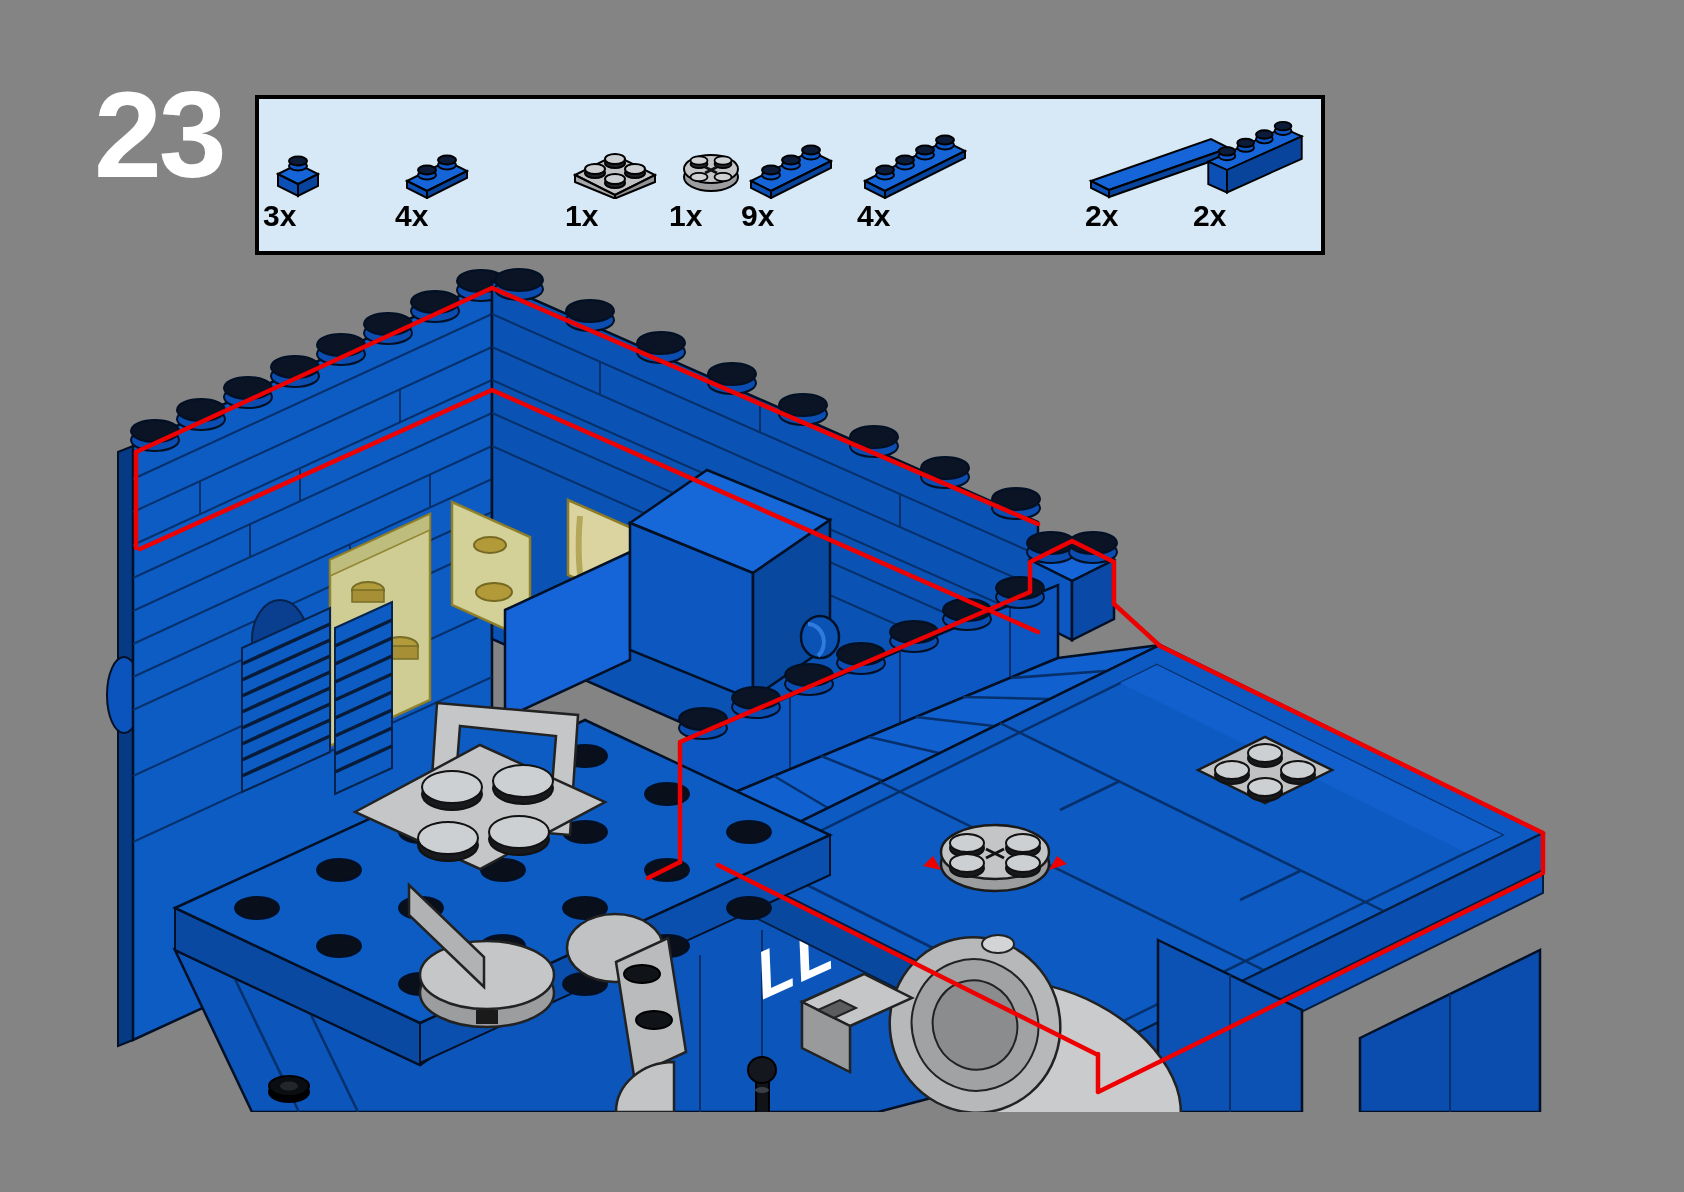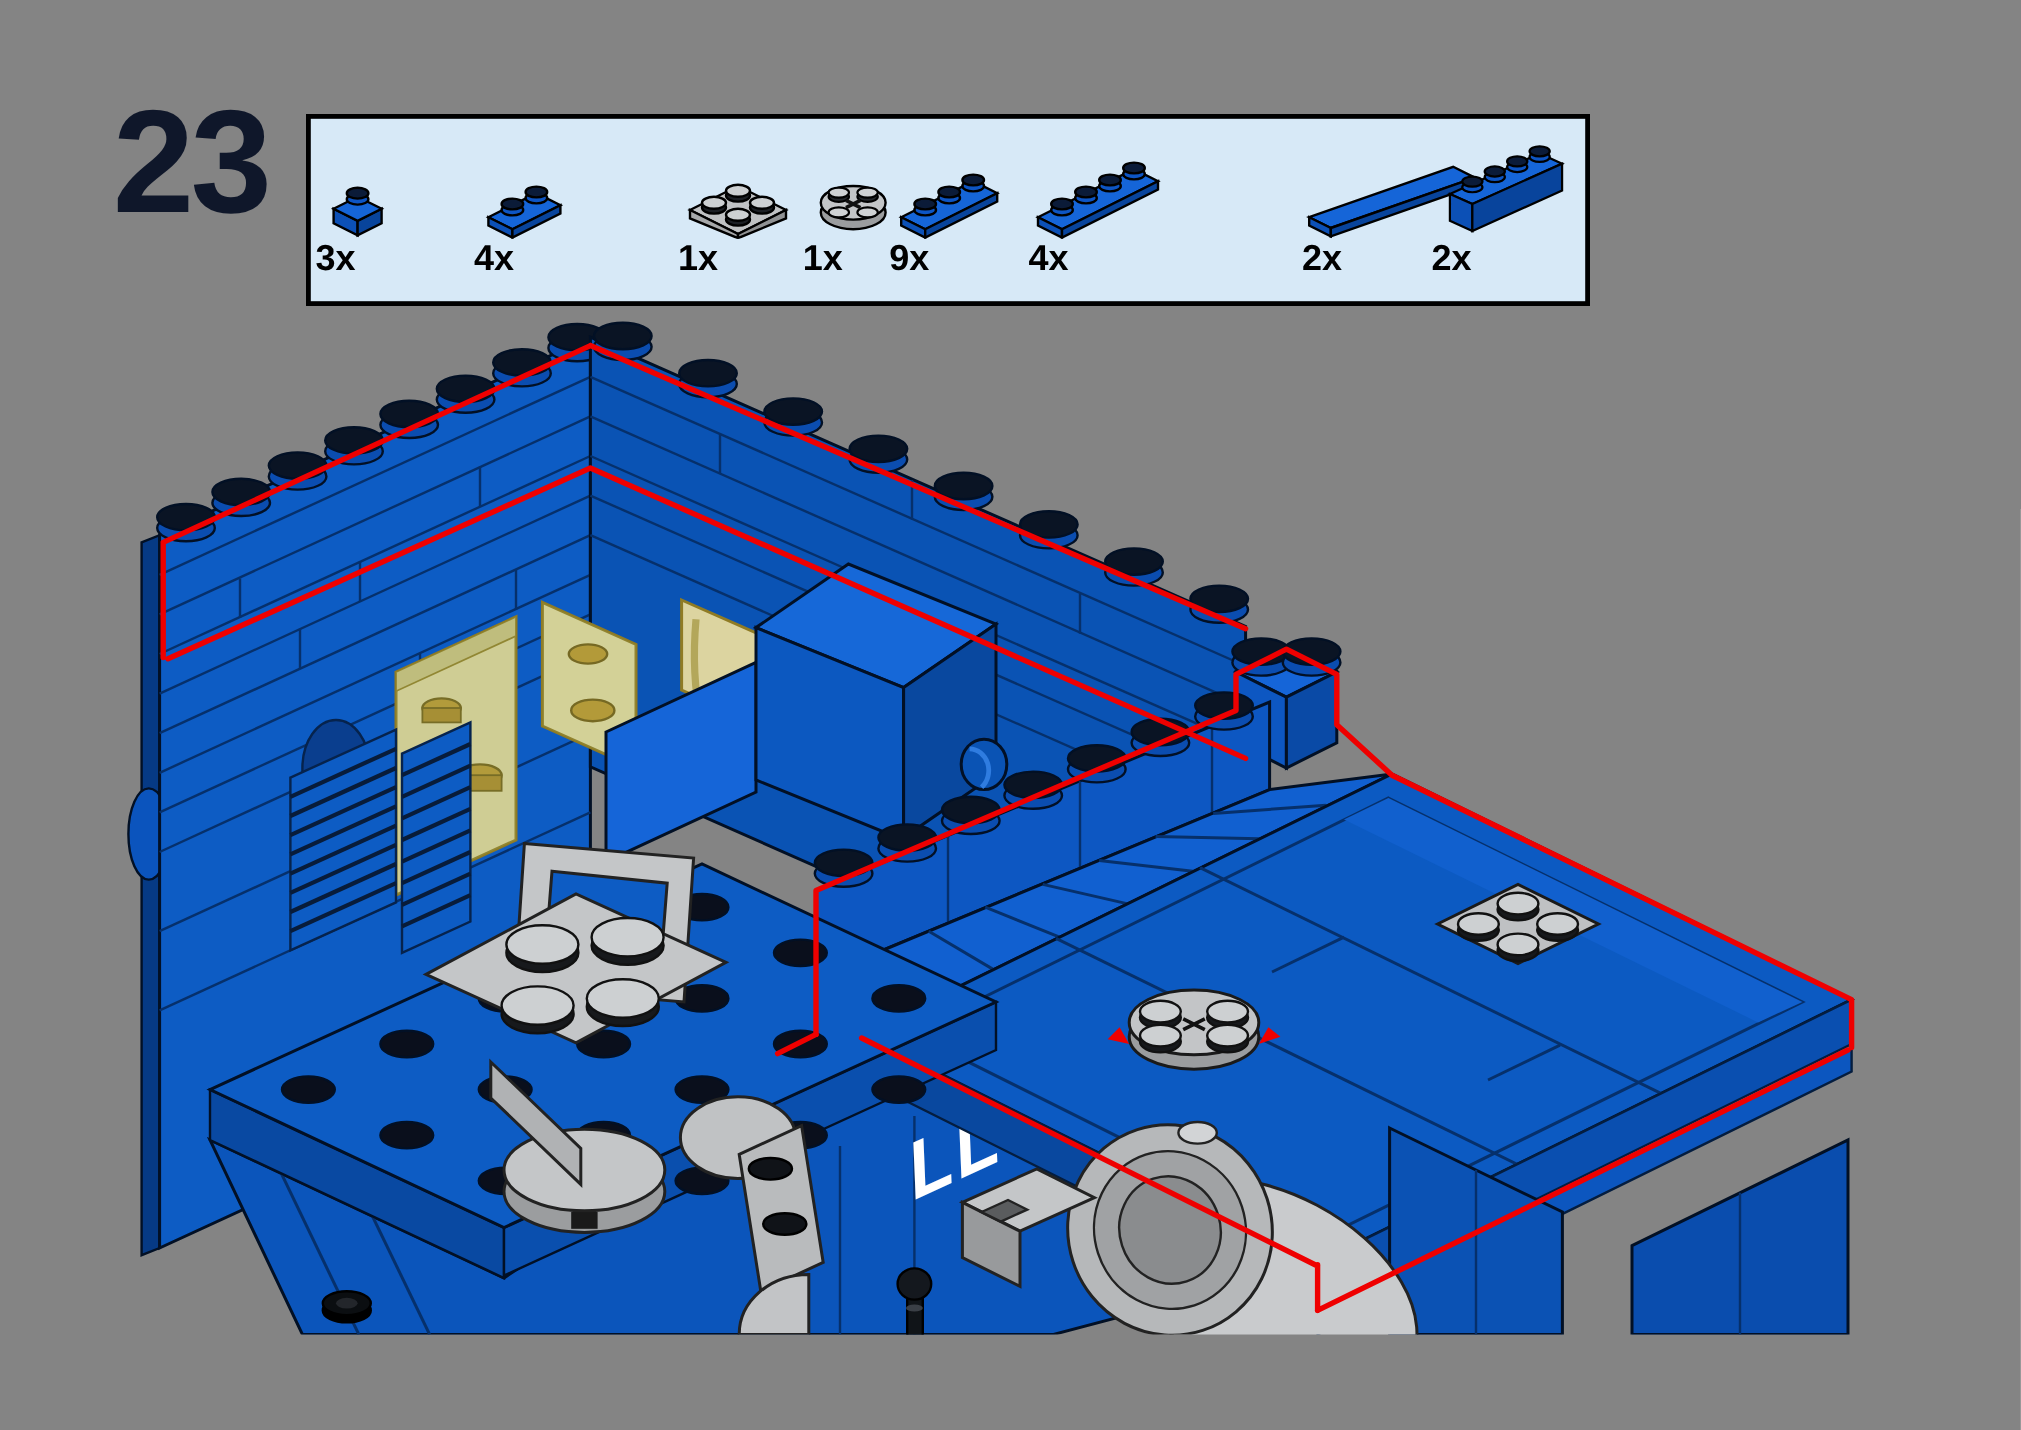--- a/index.html
+++ b/index.html
@@ -1,18 +1,18 @@
 <!DOCTYPE html>
 <html><head>
 <meta charset="utf-8">
 <style>
   html,body{margin:0;padding:0;}
   .page{position:relative;width:1684px;height:1192px;background:#848484;overflow:hidden;
         font-family:"Liberation Sans", sans-serif;}
-  .step-number{position:absolute;left:94px;top:74px;font-size:122px;font-weight:bold;color:#0f172a;
+  .step-number{position:absolute;left:94px;top:74px;font-size:122px;font-weight:bold;color:#ffffff;
         line-height:1;letter-spacing:-3px;text-align:center;}
   .parts-box{position:absolute;left:255px;top:95px;width:1062px;height:152px;
         background:#d7e9f7;border:4px solid #000;}
   .part{position:absolute;display:flex;flex-direction:column;align-items:flex-start;justify-content:flex-end;height:118px;top:14px;}
   .part svg{display:block;}
   .part .qty{font-size:30px;font-weight:700;color:#000;margin-top:2px;line-height:1;}
   .diagram{position:absolute;left:0;top:0;}
 </style>
 </head>
 <body>

